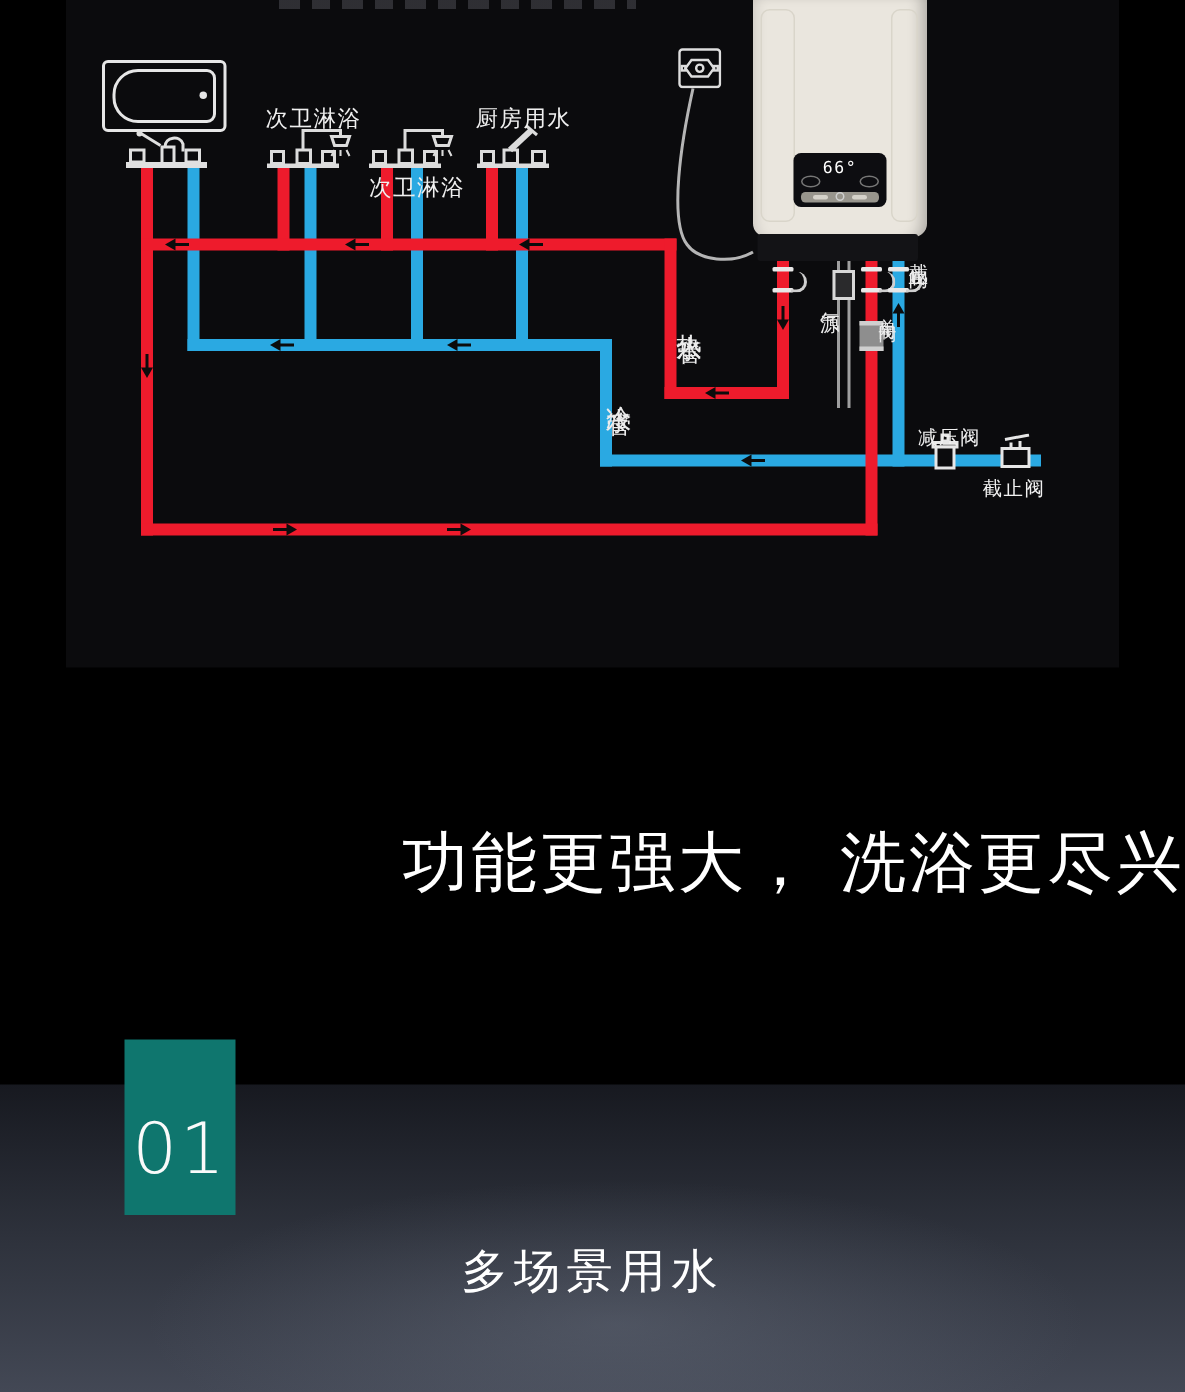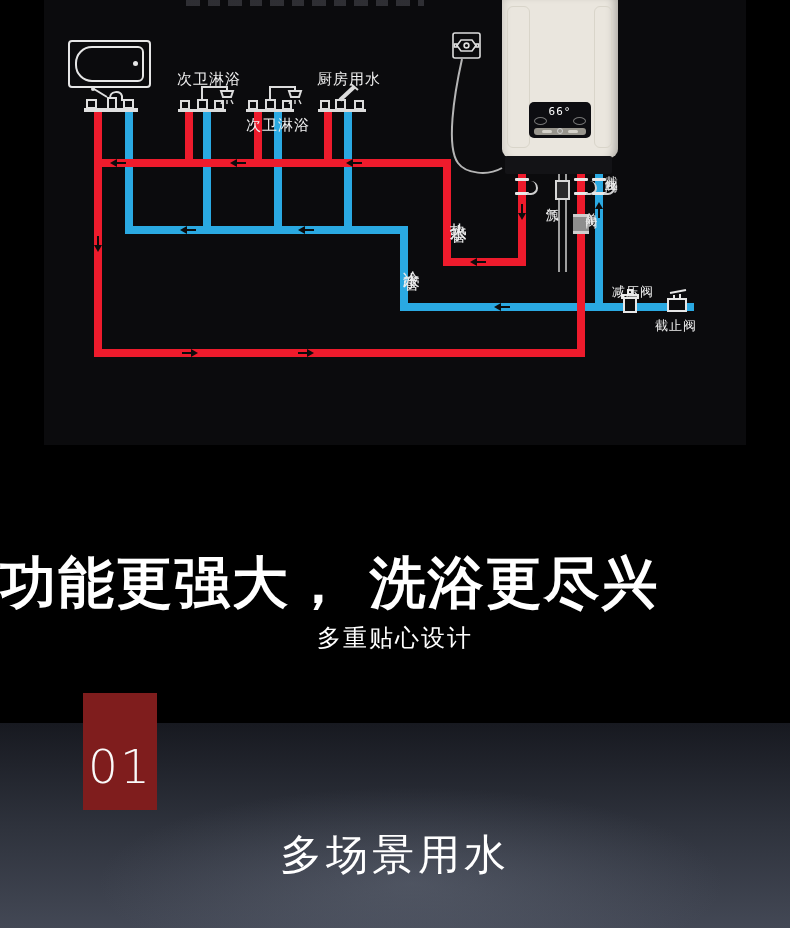--- a/index.html
+++ b/index.html
@@ -38,30 +38,30 @@
   .hpanel{position:absolute;border:1px solid #d9d5ca;border-radius:6px;box-sizing:border-box;}
   .display{left:529px;top:102px;width:62px;height:36px;background:#0d0d11;border-radius:5px;}
   .disp-temp{position:absolute;left:0;top:3px;width:100%;text-align:center;color:#fff;
     font-family:"DejaVu Sans Mono","Liberation Mono",monospace;font-size:11px;letter-spacing:1px;}
   .oval{position:absolute;width:13px;height:8px;border:1px solid #777;border-radius:50%;box-sizing:border-box;}
   .disp-bar{position:absolute;left:5px;top:26px;width:52px;height:7px;background:#98958d;border-radius:3px;}
   .pill{position:absolute;width:10px;height:3px;background:#d5d2ca;border-radius:2px;top:2px;}
   .ring{position:absolute;width:6px;height:6px;border:1px solid #cfcfcf;border-radius:50%;left:23px;top:0;box-sizing:border-box;}
   .heater-base{left:505px;top:156px;width:107px;height:18px;background:#131316;border-radius:2px;}
   
-  .feat-title{left:0;top:546px;width:100%;text-align:left;color:#fff;font-size:56px;letter-spacing:2px;font-weight:bold;}
+  .feat-title{left:0;top:546px;width:100%;text-align:right;color:#fff;font-size:44px;letter-spacing:2px;}
   .feat-sub{left:0;top:622px;width:100%;text-align:center;color:#fff;font-size:24px;letter-spacing:2px;}
   .grad{left:0;top:723px;width:790px;height:205px;
     background:linear-gradient(to bottom,#171920 0%,#2e323c 50%,#434855 100%);}
   .grad::before{content:"";position:absolute;inset:0;
     background:radial-gradient(55% 65% at 52% 78%, rgba(122,130,146,.32), transparent 72%);}
-  .num-box{left:83px;top:693px;width:74px;height:117px;background:#7f1d1d;}
+  .num-box{left:83px;top:693px;width:74px;height:117px;background:#0f766e;}
   .num-box span{position:absolute;left:0;top:46px;width:100%;text-align:center;color:#fafafa;
     font-size:47px;font-weight:200;letter-spacing:2px;}
-  .scene-title{left:0;top:827px;width:100%;text-align:center;color:#fff;font-size:42px;letter-spacing:4px;}
+  .scene-title{left:0;top:827px;width:100%;text-align:center;color:#fff;font-size:31px;letter-spacing:4px;}
   .scene-sub{left:0;top:885px;width:100%;text-align:center;color:#e9ebef;font-size:24px;letter-spacing:2px;}
   svg{display:block;}
 </style>
 </head>
 <body>
 
 <div class="stage">
 
   <div class="abs panel-bg"></div>
   <div class="abs clip-title"></div>
@@ -215,21 +215,20 @@
     <div class="oval" style="left:44px;top:15px;"></div>
     <div class="disp-bar">
       <span class="pill" style="left:8px;"></span>
       <span class="pill" style="left:34px;"></span>
       <span class="ring"></span>
     </div>
   </div>
   <div class="abs heater-base"></div>
 
   <div class="abs feat-title">功能更强大， 洗浴更尽兴</div>
-  <div class="abs feat-sub">多重贴心设计</div>
 
   <div class="abs grad"></div>
   <div class="abs num-box">
     <span>01</span>
   </div>
   <div class="abs scene-title">多场景用水</div>
 
 </div>
 
 </body></html>

